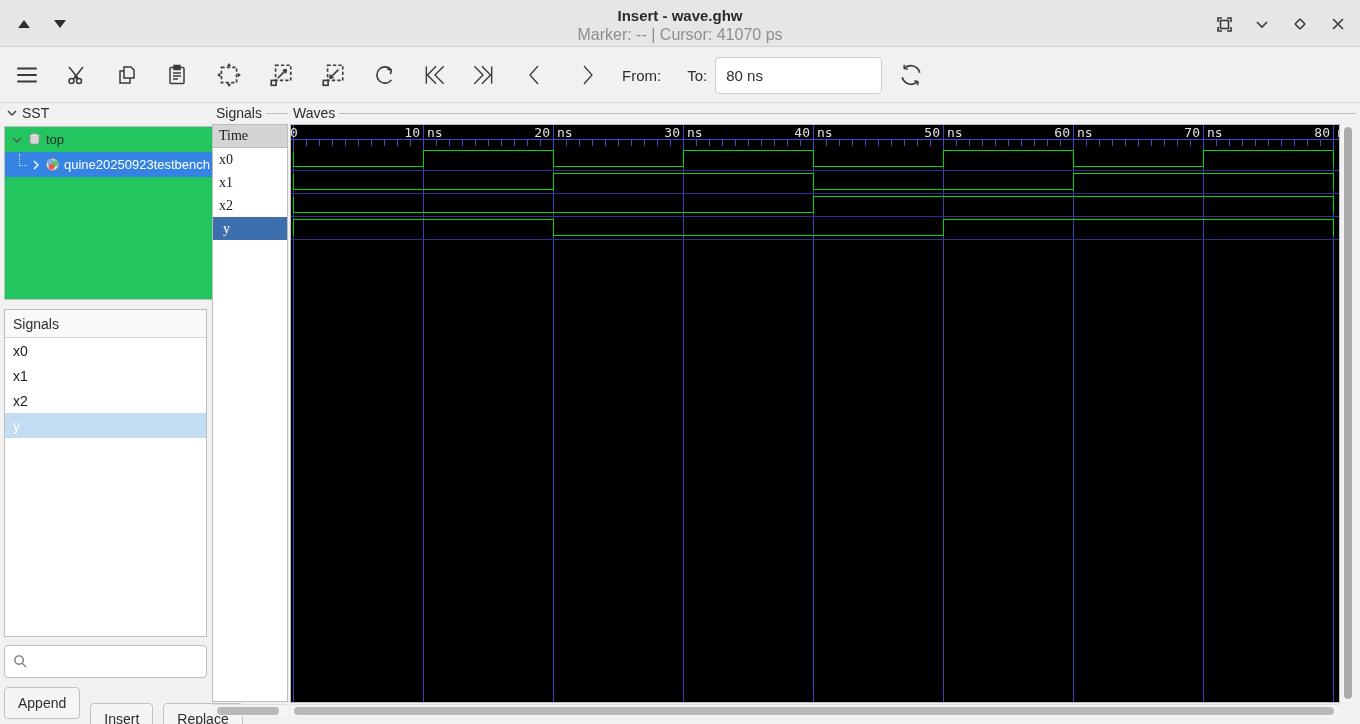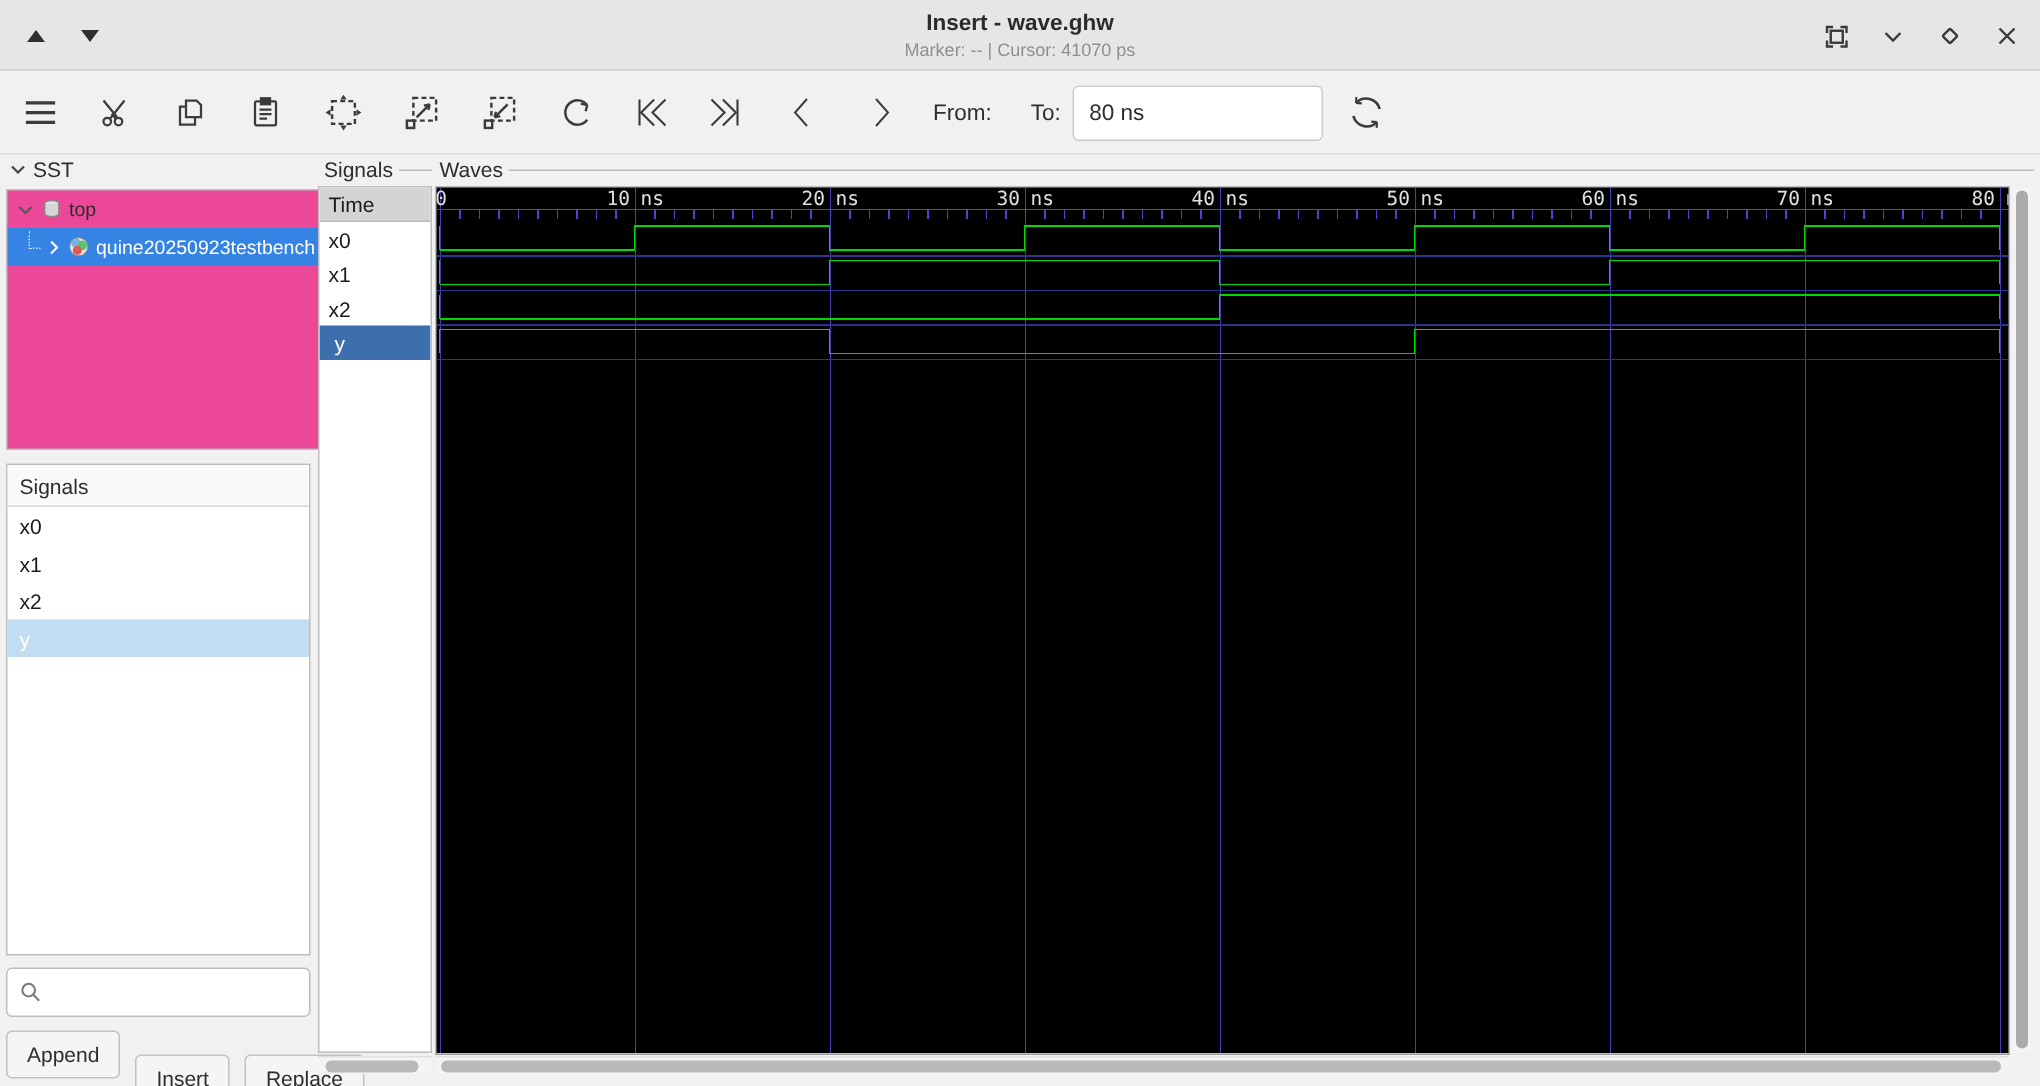--- a/index.html
+++ b/index.html
@@ -8,37 +8,37 @@
 
   
   .titlebar { position:absolute; left:0; top:0; width:1360px; height:47px;
     background:#e6e6e6; border-bottom:1px solid #cfcfcf; }
   .nav-btn { position:absolute; top:14px; width:28px; height:20px; background:none; border:none; cursor:pointer;
     display:flex; align-items:center; justify-content:center; }
   .tri-up { width:0; height:0; border-left:6px solid transparent; border-right:6px solid transparent; border-bottom:8px solid #2f2f2f; }
   .tri-down { width:0; height:0; border-left:6px solid transparent; border-right:6px solid transparent; border-top:8px solid #2f2f2f; }
   .title-block { position:absolute; left:50%; top:7px; transform:translateX(-50%); text-align:center; white-space:nowrap; }
   .window-title { font-size:15px; font-weight:bold; color:#2b2b2b; }
-  .window-status { font-size:12px; color:#8e8e8e; margin-top:2px; }
+  .window-status { font-size:16px; color:#8e8e8e; margin-top:2px; }
   .win-controls { position:absolute; right:10px; top:12px; display:flex; gap:14px; align-items:center; }
   .win-controls .wbtn { width:24px; height:24px; background:none; border:none; display:flex; align-items:center; justify-content:center; cursor:pointer; }
   .win-controls svg { stroke:#3a3a3a; fill:none; stroke-width:1.6; }
 
   
   .toolbar { position:absolute; left:0; top:48px; width:1360px; height:55px;
     background:#f1f1f1; border-bottom:1px solid #d9d9d9; display:flex; align-items:center; padding-left:12px; }
   .tbtn { width:30px; height:32px; background:none; border:none; display:flex; align-items:center; justify-content:center; cursor:pointer; margin-right:14px; flex:none; }
   .tbtn svg { stroke:#3b3b3b; fill:none; stroke-width:1.5; }
   .tb-label { font-size:15px; color:#2d2d2d; margin:0 8px 0 6px; flex:none; }
   .tb-entry { width:167px; height:37px; background:#ffffff; border:1px solid #cdcdcd; border-radius:4px;
     font-family:"Liberation Sans", sans-serif; font-size:15px; color:#2d2d2d; padding:0 10px; flex:none; }
 
   
   .sst-header { position:absolute; left:6px; top:105px; display:flex; align-items:center; gap:4px; font-size:14px; color:#2d2d2d; }
-  .sst-tree { position:absolute; left:4px; top:126px; width:215px; height:174px; background:#ec4899; border:1px solid #bdbdbd; overflow:hidden; }
+  .sst-tree { position:absolute; left:4px; top:126px; width:215px; height:174px; background:#22c55e; border:1px solid #bdbdbd; overflow:hidden; }
   .tree-row { height:25px; display:flex; align-items:center; font-size:13px; color:#2d2d2d; padding-left:6px; gap:4px; white-space:nowrap; cursor:pointer; }
   .tree-row.selected { background:#3584e4; color:#ffffff; padding-left:14px; }
   .guide { width:8px; height:12px; border-left:1px dotted #cfe0f4; border-bottom:1px dotted #cfe0f4; margin-top:-10px; flex:none; }
 
   
   .siglist { position:absolute; left:4px; top:309px; width:203px; height:328px; background:#ffffff; border:1px solid #bdbdbd; overflow:hidden; }
   .siglist-header { height:28px; background:#fafafa; border-bottom:1px solid #d8d8d8; font-size:14px; color:#2d2d2d; display:flex; align-items:center; padding-left:8px; }
   .sigrow { height:25px; display:flex; align-items:center; padding-left:8px; font-size:14px; color:#1a1a1a; cursor:pointer; }
   .sigrow.selected { background:#c2dcf2; color:#ffffff; }
 
@@ -49,21 +49,21 @@
   .gbtn { height:32px; background:#f5f5f5; border:1px solid #c1c1c1; border-radius:4px; font-size:14px; color:#2d2d2d;
     font-family:"Liberation Sans", sans-serif; padding:0 13px; cursor:pointer; }
   .gbtn + .gbtn { margin-left:10px;margin-top:16px; }
 
   
   .frame-label { position:absolute; top:105px; display:flex; align-items:center; font-size:14px; color:#2d2d2d; }
   .frame-line { border-top:1px solid #bdbdbd; margin-left:4px; }
 
   
   .wavenames { position:absolute; left:212px; top:124px; width:76px; height:578px; background:#ffffff; border:1px solid #bdbdbd; overflow:hidden;
-    font-family:Liberation Sans, sans-serif; }
+    font-family:Liberation Serif, serif; }
   .time-header { height:23px; background:#d4d4d4; border-bottom:1px solid #bdbdbd; font-size:14px; color:#1a1a1a; display:flex; align-items:center; padding-left:6px; }
   .wname { height:23px; display:flex; align-items:center; padding-left:6px; font-size:14px; color:#1a1a1a; cursor:pointer; }
   .wname.selected { background:#3d6fae; color:#ffffff; padding-left:10px; }
 
   
   .wavebox { position:absolute; left:290px; top:124px; width:1050px; height:579px; border:1px solid #bdbdbd; background:#000000; }
   .wavebox svg { display:block; }
 
   
   .vscroll { position:absolute; left:1342px; top:125px; width:12px; height:577px; background:#f4f4f4; }

